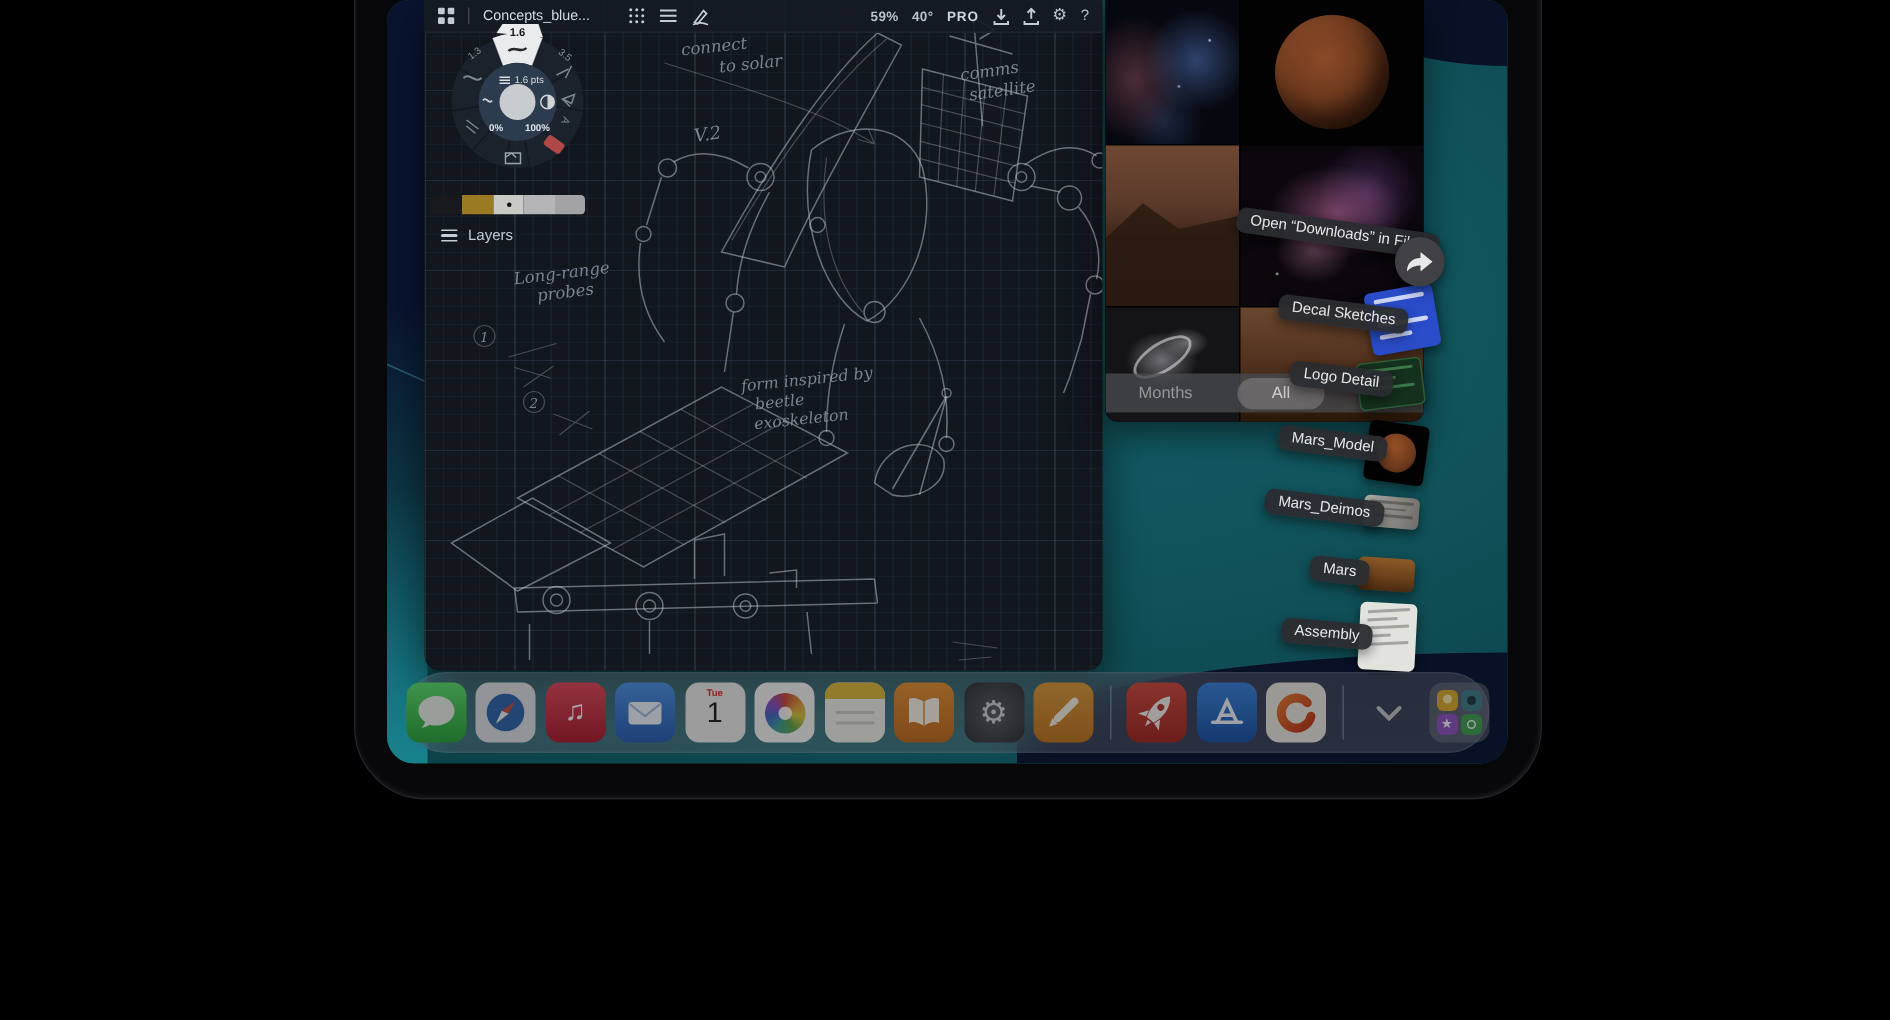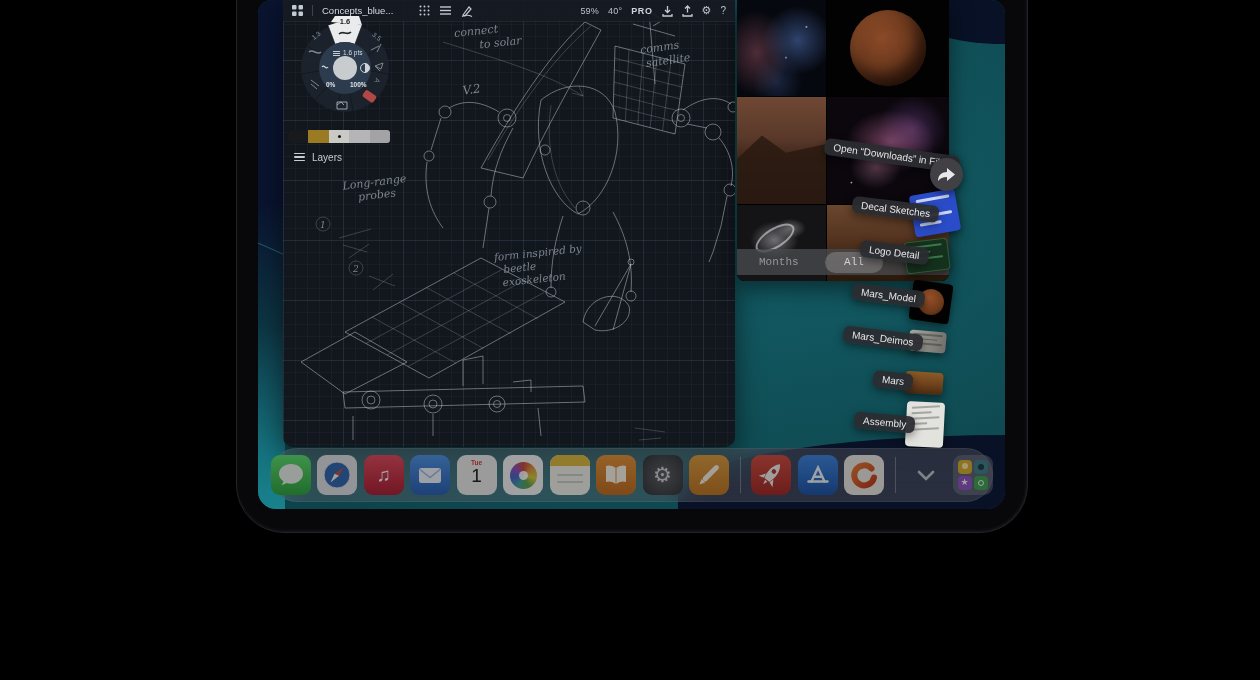--- a/index.html
+++ b/index.html
@@ -31,21 +31,21 @@
       repeating-linear-gradient(to right, rgba(130,165,210,.10) 0 1px, transparent 1px 60px),
       repeating-linear-gradient(to bottom, rgba(130,165,210,.10) 0 1px, transparent 1px 60px),
       repeating-linear-gradient(to right, rgba(130,165,210,.05) 0 1px, transparent 1px 12px),
       repeating-linear-gradient(to bottom, rgba(130,165,210,.05) 0 1px, transparent 1px 12px);}
   .cbar{position:relative;height:21px;display:flex;align-items:center;gap:9px;padding:0 9px;
     background:rgba(22,27,35,.92);border-bottom:1px solid rgba(255,255,255,.05);
     color:#b9c2cb;font-size:9px;z-index:5;justify-content:center;}
   .cbar .title{color:#d3dae2;font-size:9.5px;}
   .cbar .vdiv{width:1px;height:11px;background:rgba(255,255,255,.18);}
   .cbar .spacer{flex:1;}
-  .cbar .num{letter-spacing:.2px;}
+  .cbar .num{letter-spacing:.2px;font-weight:bold;}
   .cbar .pro{font-weight:bold;letter-spacing:.6px;color:#cdd5de;}
   .tbtn{display:flex;align-items:center;justify-content:center;cursor:default;}
   .tbtn svg{display:block;}
   .gear-glyph{font-size:11px;color:#b9c2cb;line-height:1;}
   .help-glyph{font-size:10px;color:#b9c2cb;}
 
   .sketch{position:absolute;left:0;top:0;z-index:1;}
   .sketch path,.sketch line,.sketch circle,.sketch polygon,.sketch polyline{vector-effect:non-scaling-stroke;}
   .ink{stroke:#c2cad2;stroke-opacity:.5;fill:none;stroke-width:1;}
   .ink2{stroke:#c2cad2;stroke-opacity:.3;fill:none;stroke-width:.8;}
@@ -57,21 +57,21 @@
     border-radius:3px;overflow:hidden;}
   .colorbar .seg{flex:1;position:relative;}
   .colorbar .dot{position:absolute;left:50%;top:50%;width:3px;height:3px;margin:-1.5px;border-radius:50%;background:#111;}
   .layers-row{position:absolute;left:11px;top:151px;display:flex;align-items:center;gap:7px;z-index:6;
     color:#c6ccd3;font-size:10px;}
   .burger{display:inline-block;width:11px;}
   .burger i{display:block;height:1.4px;background:#c6ccd3;margin:2px 0;border-radius:1px;}
 
   
   .photos{position:absolute;left:479px;top:0;width:212px;height:281px;background:#000;
-    border-radius:0 0 8px 8px;overflow:hidden;box-shadow:0 8px 22px rgba(0,0,0,.5);font-family:Liberation Mono, monospace;}
+    border-radius:0 0 8px 8px;overflow:hidden;box-shadow:0 8px 22px rgba(0,0,0,.5);}
   .pgrid{position:absolute;inset:0;display:grid;grid-template-columns:89px 1fr;
     grid-template-rows:96px 107px 78px;gap:1px;background:#000;}
   .ph{position:relative;overflow:hidden;}
   .ph-nebula1{background:
     radial-gradient(2px 2px at 78% 28%, rgba(210,225,255,.9), transparent 70%),
     radial-gradient(2px 2px at 55% 60%, rgba(200,215,255,.8), transparent 70%),
     radial-gradient(60% 55% at 68% 42%, rgba(80,115,185,.55), transparent 65%),
     radial-gradient(55% 65% at 22% 55%, rgba(145,80,95,.5), transparent 68%),
     radial-gradient(40% 40% at 45% 85%, rgba(60,90,150,.35), transparent 70%), #06080f;}
   .ph-marsplanet{background:#020203;}

